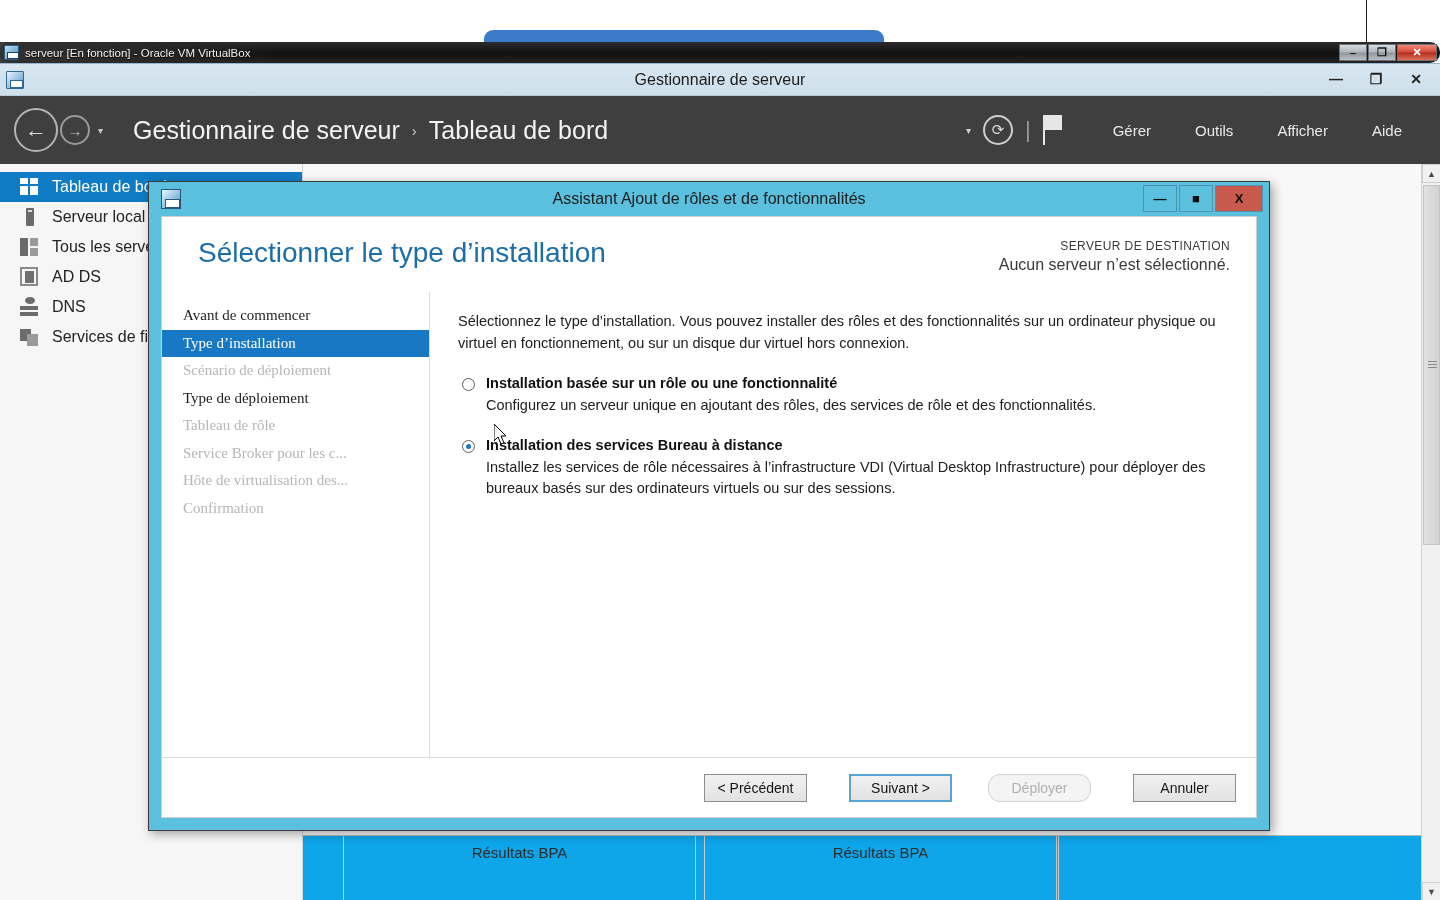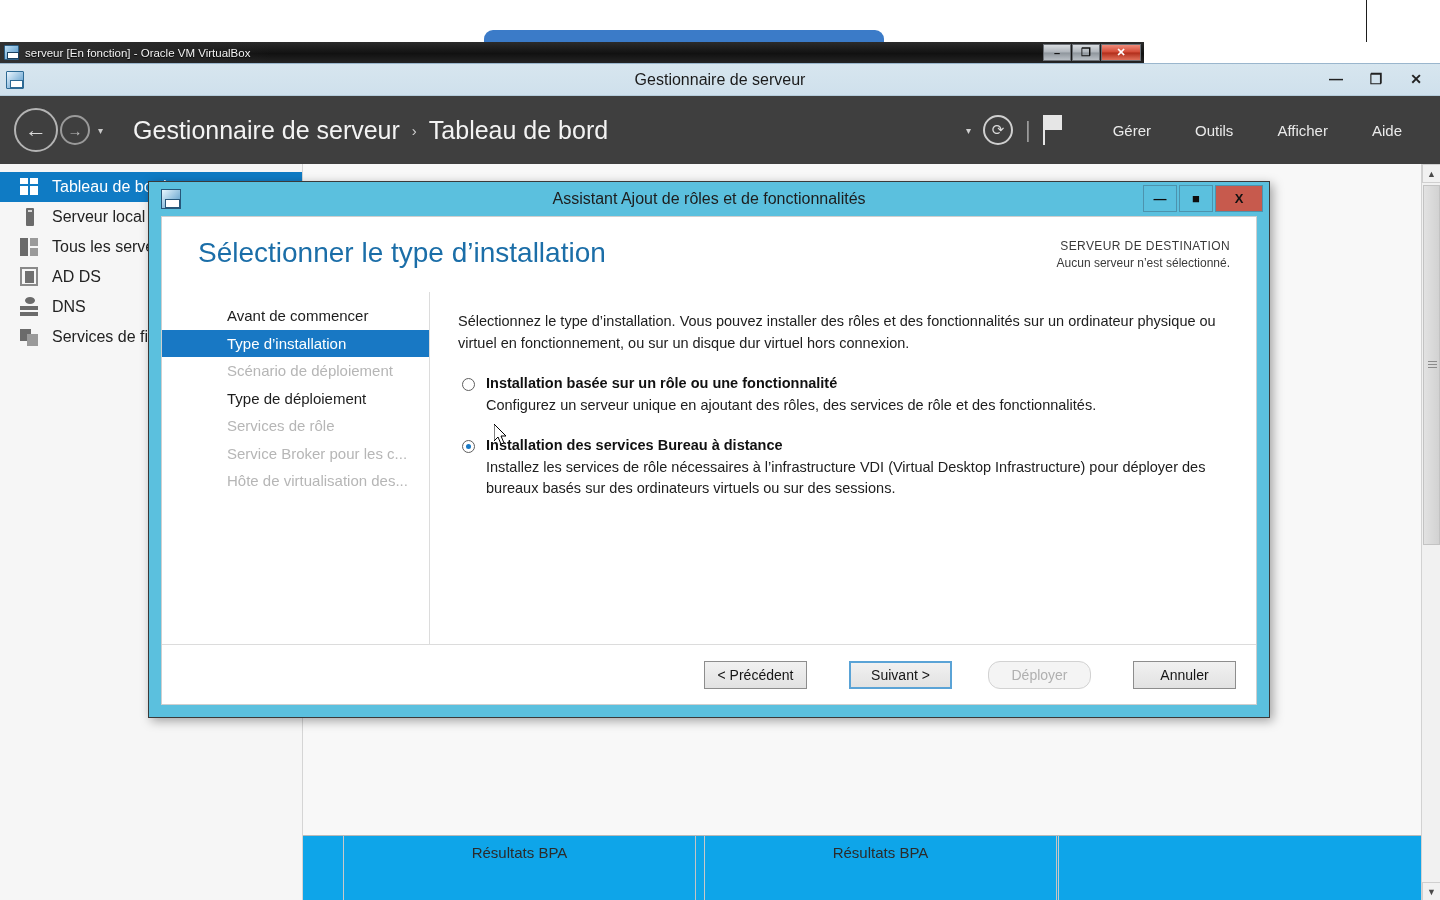--- a/index.html
+++ b/index.html
@@ -21,23 +21,23 @@
     position: absolute; left: 484px; top: 30px; width: 400px; height: 26px;
     background: #3b7bc8; border-radius: 9px 9px 0 0;
   }
   .desktop-divider {
     position: absolute; left: 1366px; top: 0; width: 1px; height: 42px;
     background: #1d1d1d;
   }
 
   
   .vbox-title {
-    position: absolute; left: 0; top: 42px; width: 1144px; height: 21px;
+    position: absolute; left: 0; top: 42px; width: 1440px; height: 21px;
     background: linear-gradient(to bottom,#2b2b2b 0%,#111111 55%,#242424 100%);
-    display: flex; align-items: center;
+    display: flex; align-items: center; border-radius: 10px;
   }
   .vbox-title-inner {
     display: flex; align-items: center; gap: 6px;
     padding-left: 4px; height: 100%;
     background: linear-gradient(to right, rgba(50,50,50,.95) 0%, rgba(40,40,40,.85) 60%, rgba(40,40,40,0) 100%);
     padding-right: 22px;
   }
   .vbox-icon {
     width: 15px; height: 15px; position: relative;
     background: linear-gradient(135deg,#bfe0f5,#4a8fc4);
@@ -205,21 +205,21 @@
     position:absolute; left:1px; top:21px; width:17px; height:360px;
     background:linear-gradient(to right,#e2e2e2,#d2d2d2); border:1px solid #c3c3c3;
   }
   .vs-thumb::after{
     content:""; position:absolute; left:4px; top:50%; margin-top:-4px; width:9px; height:8px;
     background:repeating-linear-gradient(to bottom,#8b8b8b 0 1px,transparent 1px 3px);
   }
 
   
   .wizard {
-    position: absolute; left: 148px; top: 181px; width: 1122px; height: 537px;
+    position: absolute; left: 148px; top: 181px; width: 1122px; height: 650px;
     background:#5bc0de; border: 1px solid #3a3a3a;
     box-shadow: 3px 3px 10px rgba(0,0,0,.35);
   }
   .wz-titlebar { position: relative; height: 34px; display:flex; align-items:center; }
   .wz-ticon {
     margin-left: 12px; width: 20px; height: 20px; position:relative;
     background: linear-gradient(135deg,#e8f7ff,#4a92c3); border:1px solid #27577a;
   }
   .wz-ticon::after{content:"";position:absolute;left:3px;top:9px;width:13px;height:7px;background:#fff;border:1px solid #27577a;}
   .wz-title {
@@ -238,30 +238,30 @@
   }
   .wz-head { height: 75px; position:relative; }
   .wz-head h1 {
     position:absolute; left:36px; top:20px;
     font-size: 28px; font-weight: 300; color:#1b6ea8; white-space:nowrap;
   }
   .wz-dest {
     position:absolute; right: 26px; top: 22px; text-align:right; color:#3a3a3a;
   }
   .wz-dest .d1 { font-size: 12px; letter-spacing:.4px; }
-  .wz-dest .d2 { font-size: 12px; margin-top: 3px; }
+  .wz-dest .d2 { font-size: 16px; margin-top: 3px; }
 
   .wz-main { position:absolute; left:0; right:0; top:75px; bottom:60px; display:flex; }
   .wz-steps {
     width: 268px; flex:0 0 268px; border-right:1px solid #dcdcdc;
     padding-top: 10px;
   }
   .step {
     height: 27.5px; display:flex; align-items:center;
-    padding-left: 65px; font-size: 15px; color:#1d1d1d;
+    padding-left: 21px; font-size: 15px; color:#1d1d1d;font-family:Liberation Serif, serif;
   }
   .step.active { background:#1878c4; color:#ffffff; }
   .step.disabled { color:#b6b6b6; }
 
   .wz-pane { flex:1; padding: 18px 28px 0 28px; position:relative; }
   .pane-intro { font-size: 14.5px; color:#202020; line-height: 1.55; max-width: 760px; }
   .opt { margin-top: 20px; position:relative; padding-left: 28px; }
   .opt .radio {
     position:absolute; left:4px; top:3px; width:13px; height:13px; border-radius:50%;
     border:1px solid #5e5e5e; background:#fff;
@@ -447,27 +447,30 @@
           <div class="step active">
             <span>Type d’installation</span>
           </div>
           <div class="step disabled">
             <span>Scénario de déploiement</span>
           </div>
           <div class="step">
             <span>Type de déploiement</span>
           </div>
           <div class="step disabled">
-            <span>Services de rôle</span>
+            <span>Tableau de rôle</span>
           </div>
           <div class="step disabled">
             <span>Service Broker pour les c...</span>
           </div>
           <div class="step disabled">
             <span>Hôte de virtualisation des...</span>
+          </div>
+          <div class="step disabled">
+            <span>Confirmation</span>
           </div>
         </div>
 
         <div class="wz-pane">
           <div class="pane-intro">Sélectionnez le type d’installation. Vous pouvez installer des rôles et des fonctionnalités sur un ordinateur physique ou virtuel en fonctionnement, ou sur un disque dur virtuel hors connexion.</div>
 
           <div class="opt">
             <span class="radio"></span>
             <div class="opt-title">Installation basée sur un rôle ou une fonctionnalité</div>
             <div class="opt-desc">Configurez un serveur unique en ajoutant des rôles, des services de rôle et des fonctionnalités.</div>

